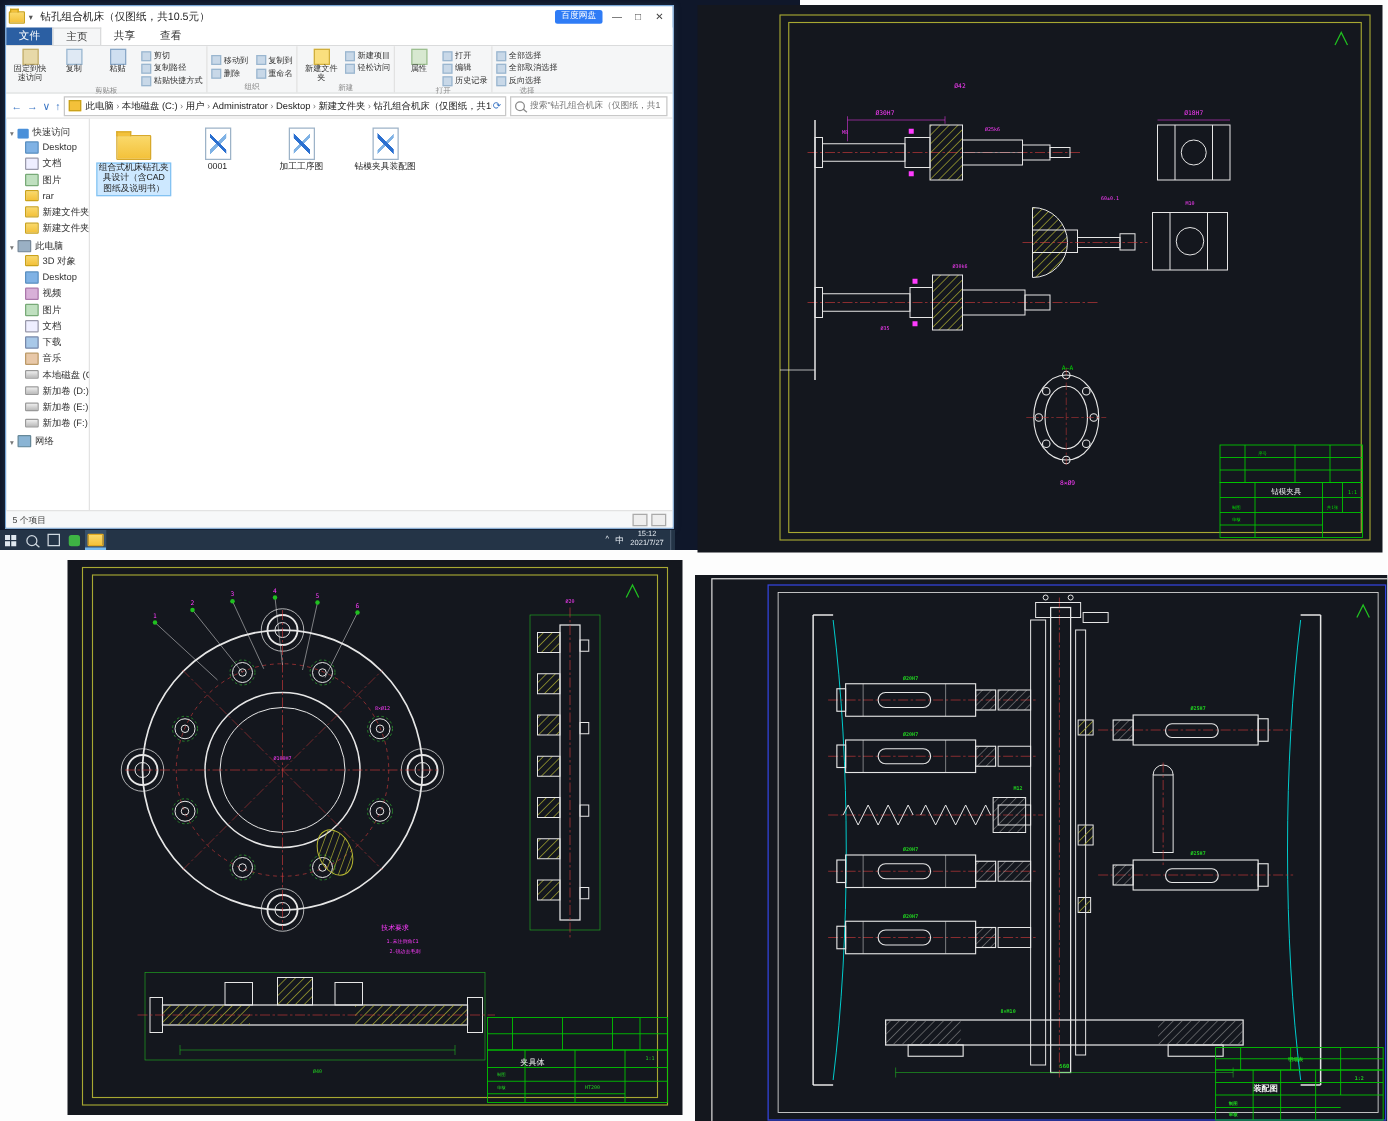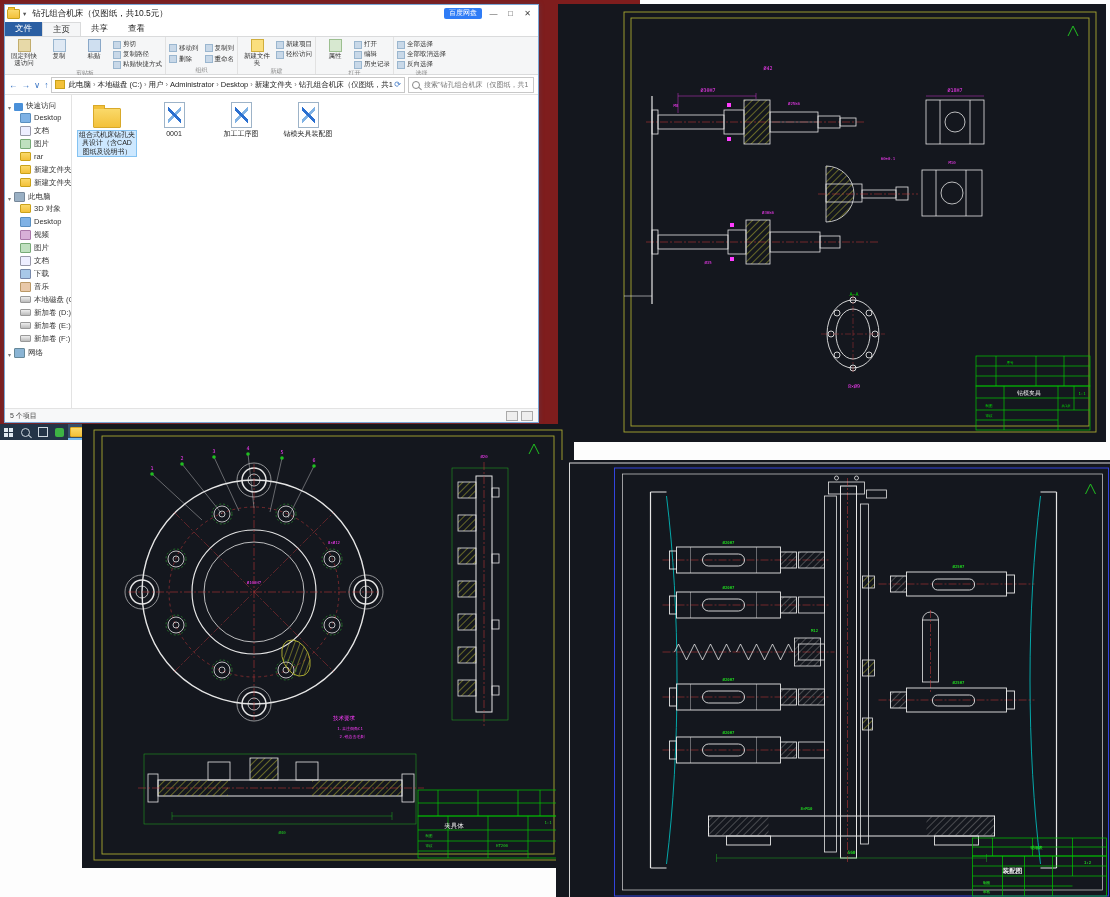--- a/index.html
+++ b/index.html
@@ -1,19 +1,19 @@
 <!DOCTYPE html>
 <html><head>
 <meta charset="utf-8">
 <style>
   html,body{margin:0;padding:0;background:#fff;}
   .canvas{position:relative;width:1110px;height:897px;background:#fdfdfd;font-family:"Liberation Sans",sans-serif;overflow:hidden;}
   .quad{position:absolute;}
   
-  #q-explorer{left:0;top:0;width:640px;height:440px;background:#7f1d1d;}
+  #q-explorer{left:0;top:0;width:640px;height:440px;background:#0f172a;}
   .window{position:absolute;left:4px;top:4px;width:533px;height:417px;background:#fff;border:1px solid #79a7d6;box-shadow:0 0 5px rgba(60,90,120,.35);display:flex;flex-direction:column;}
   .titlebar{height:17px;display:flex;align-items:center;gap:3px;padding:0 2px;font-size:8.5px;color:#222;}
   .sysico{width:11px;height:8px;background:linear-gradient(#fad96a,#f3c13a);border:1px solid #caa21a;border-radius:1px;position:relative;flex:0 0 auto;}
   .sysico::before{content:"";position:absolute;top:-3px;left:0;width:5px;height:2px;background:#f3c13a;border:1px solid #caa21a;border-bottom:none;}
   .qat{color:#555;font-size:6.5px;display:flex;gap:2px;}
   .title-text{margin-left:3px;white-space:nowrap;overflow:hidden;text-overflow:ellipsis;max-width:300px;}
   .netdisk{margin-left:auto;background:#2f7cf6;color:#fff;font-size:7px;padding:1px 5px;border-radius:2px;line-height:1.2;}
   .winctrl{display:flex;flex:0 0 auto;}
   .winctrl span{width:17px;text-align:center;font-size:8px;color:#444;line-height:15px;}
   .tabsrow{height:14px;display:flex;align-items:stretch;background:#fff;border-bottom:1px solid #dadbdc;font-size:8.5px;}
@@ -86,21 +86,21 @@
   .tb-app-green{width:9px;height:9px;background:#3eb344;border-radius:2px;}
   .tb-explorer{width:11px;height:8px;background:linear-gradient(#fad96a,#f3c13a);border:1px solid #e0a820;border-radius:1px;}
   .tb-tray{margin-left:auto;display:flex;align-items:center;gap:5px;font-size:6.5px;height:16px;}
   .tb-caret{font-size:6px;}
   .tb-ime{font-size:7px;}
   .tb-clock{display:flex;flex-direction:column;align-items:center;line-height:1.1;font-size:6px;text-align:center;}
   .tb-desk{width:3px;height:16px;border-left:1px solid #4a5a6e;}
   
   .cadquad{background:#14171e;}
   #q-cad1{left:558px;top:4px;width:548px;height:438px;}
-  #q-cad2{left:54px;top:424px;width:492px;height:444px;margin-left:28px;}
+  #q-cad2{left:54px;top:448px;width:492px;height:444px;}
   #q-cad3{left:556px;top:460px;width:571px;height:444px;font-weight:bold;}
   .cadquad svg{display:block;width:100%;height:100%;font-family:"DejaVu Sans Mono",monospace;}
 </style>
 </head>
 <body>
 
 <div class="canvas">
 
   <div class="quad" id="q-explorer">
     <div class="window">

